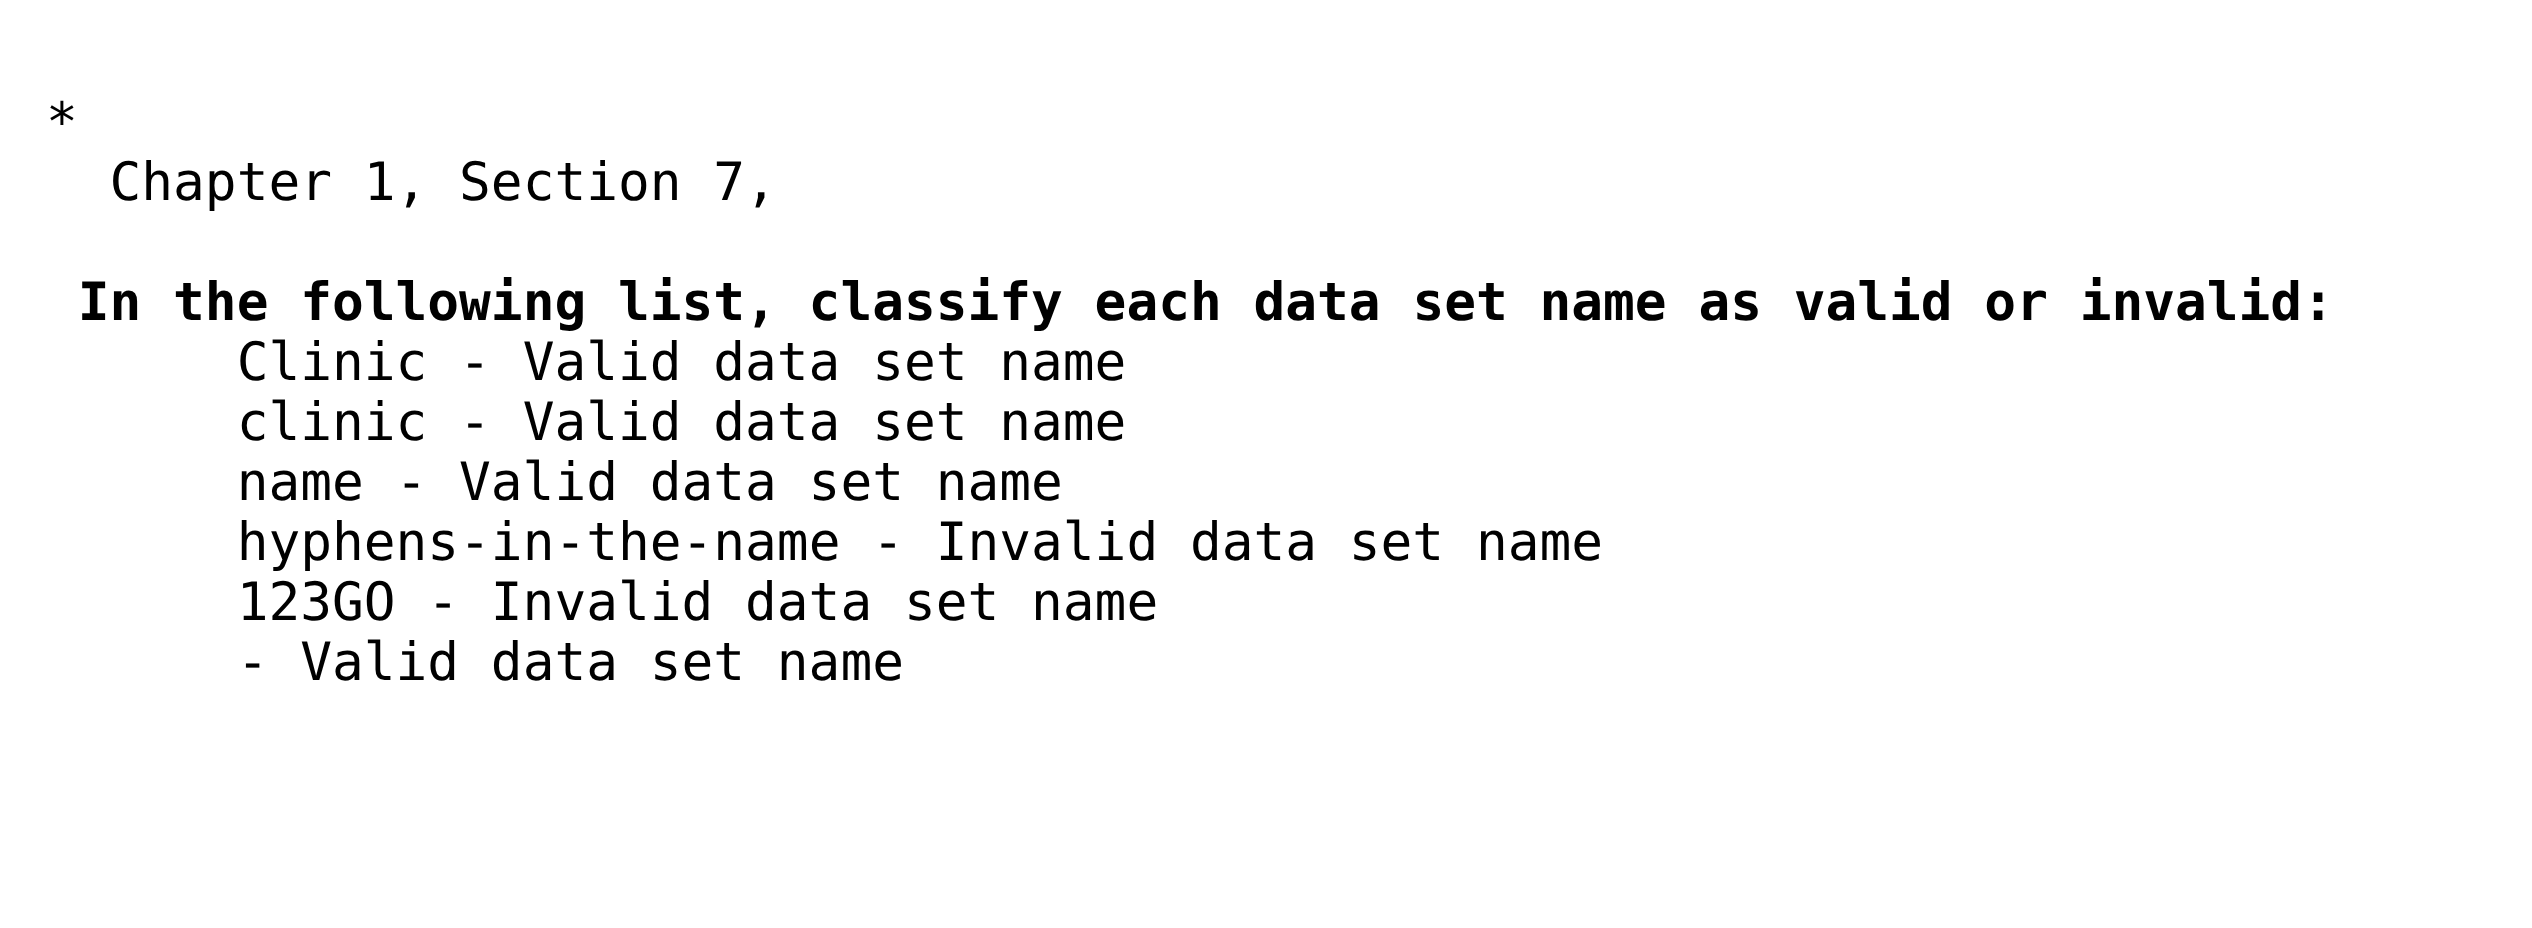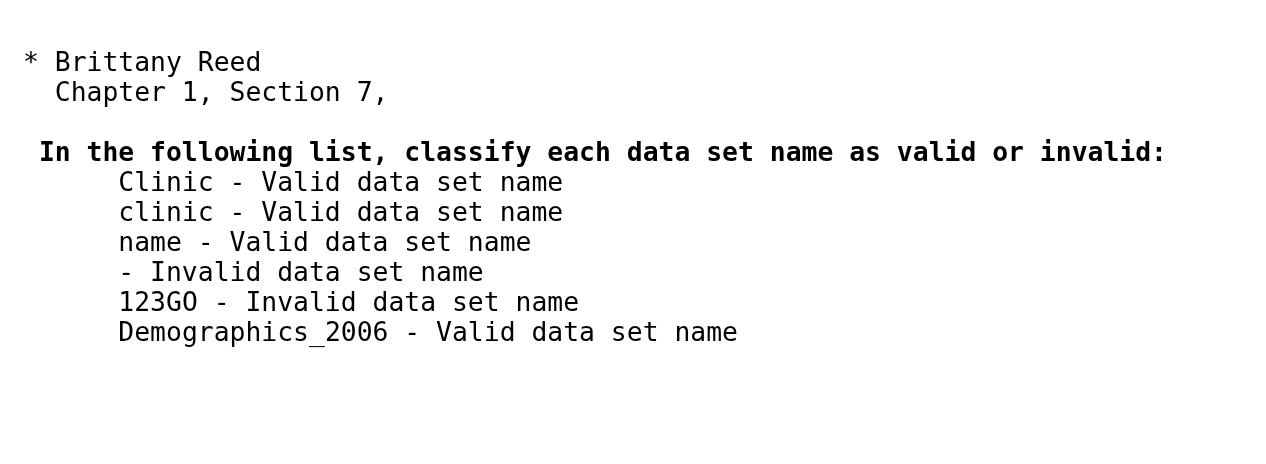--- a/index.html
+++ b/index.html
@@ -37,21 +37,20 @@
   .indent-2 { padding-left: 2ch; }
   .indent-6 { padding-left: 6ch; text-align: right; }
 </style>
 </head>
 <body style="background: rgb(255, 255, 255); color: rgb(0, 0, 0);">
 
 <div class="doc">
 
   <div class="line">
     <span>*</span>
-    <span>Brittany Reed</span>
   </div>
 
   <div class="line indent-2">
     <span>Chapter 1, Section 7,</span>
   </div>
 
 
   <div class="blank"></div>
 
   <div class="line indent-1">
@@ -70,29 +69,29 @@
     <span>Valid data set name</span>
   </div>
 
   <div class="line indent-6">
     <span>name</span>
     <span>-</span>
     <span>Valid data set name</span>
   </div>
 
   <div class="line indent-6">
+    <span>hyphens-in-the-name</span>
     <span>-</span>
     <span>Invalid data set name</span>
   </div>
 
   <div class="line indent-6">
     <span>123GO</span>
     <span>-</span>
     <span>Invalid data set name</span>
   </div>
 
   <div class="line indent-6">
-    <span>Demographics_2006</span>
     <span>-</span>
     <span>Valid data set name</span>
   </div>
 
 </div>
 
 </body></html>

